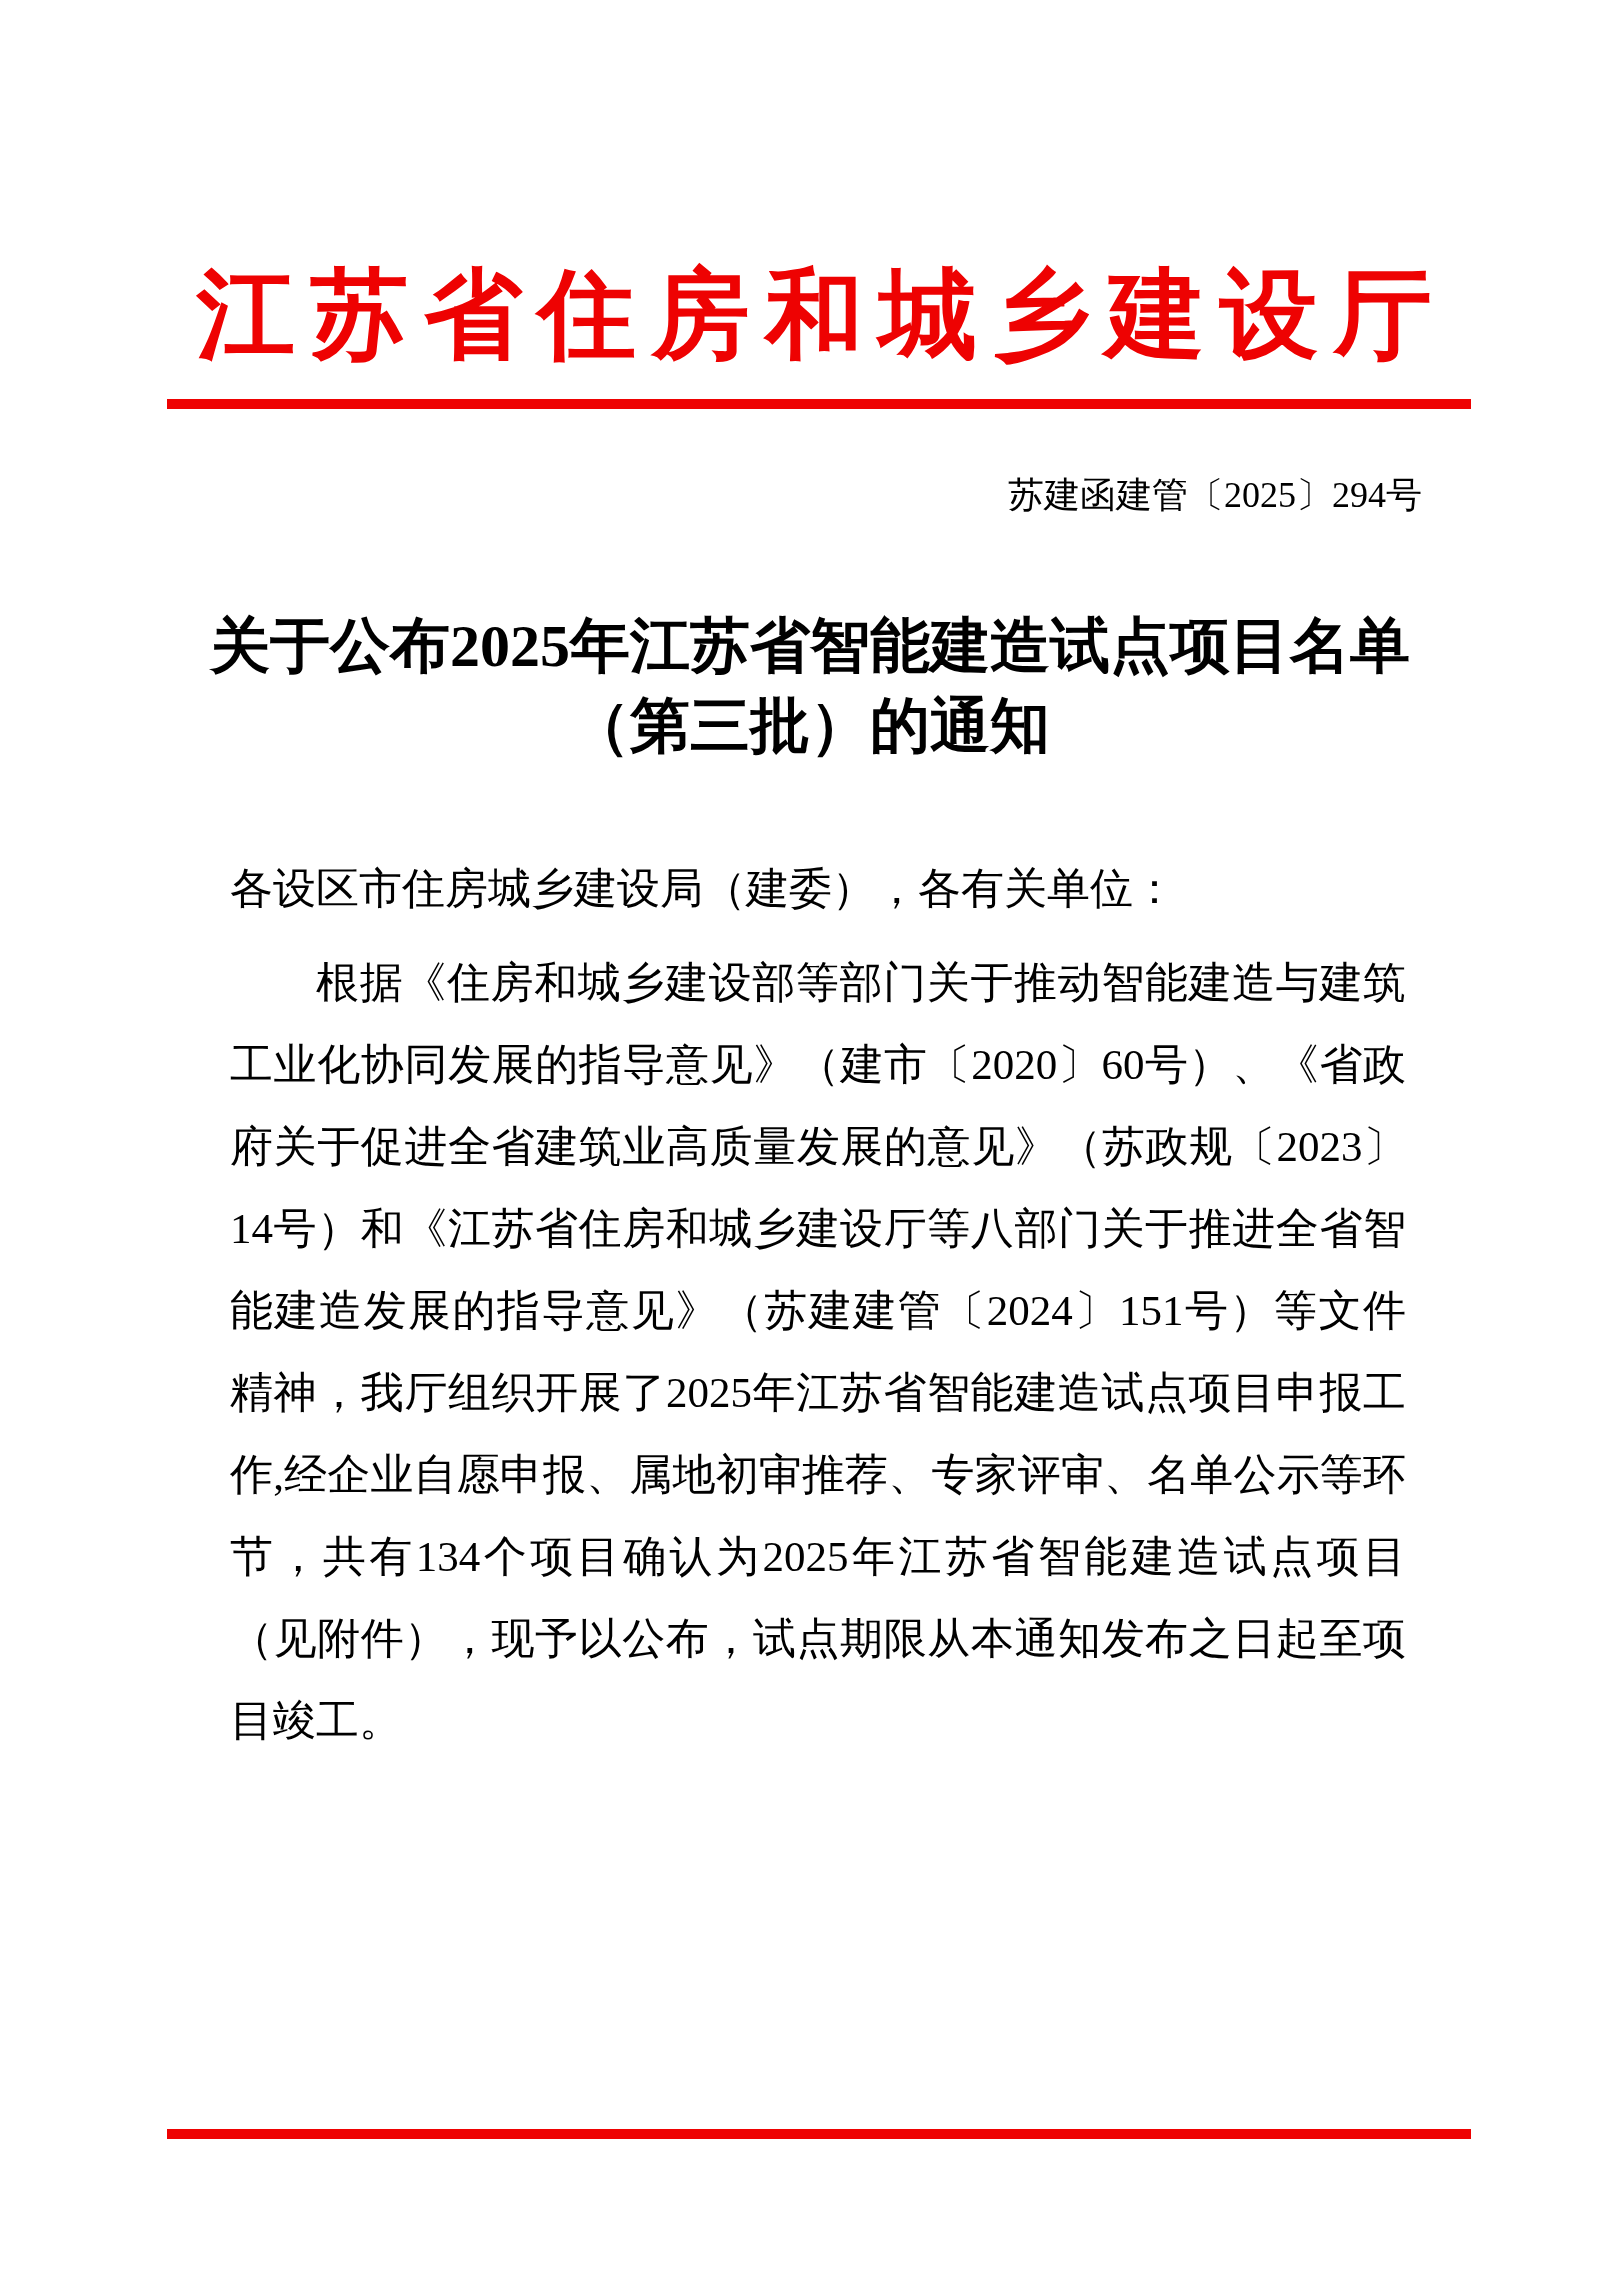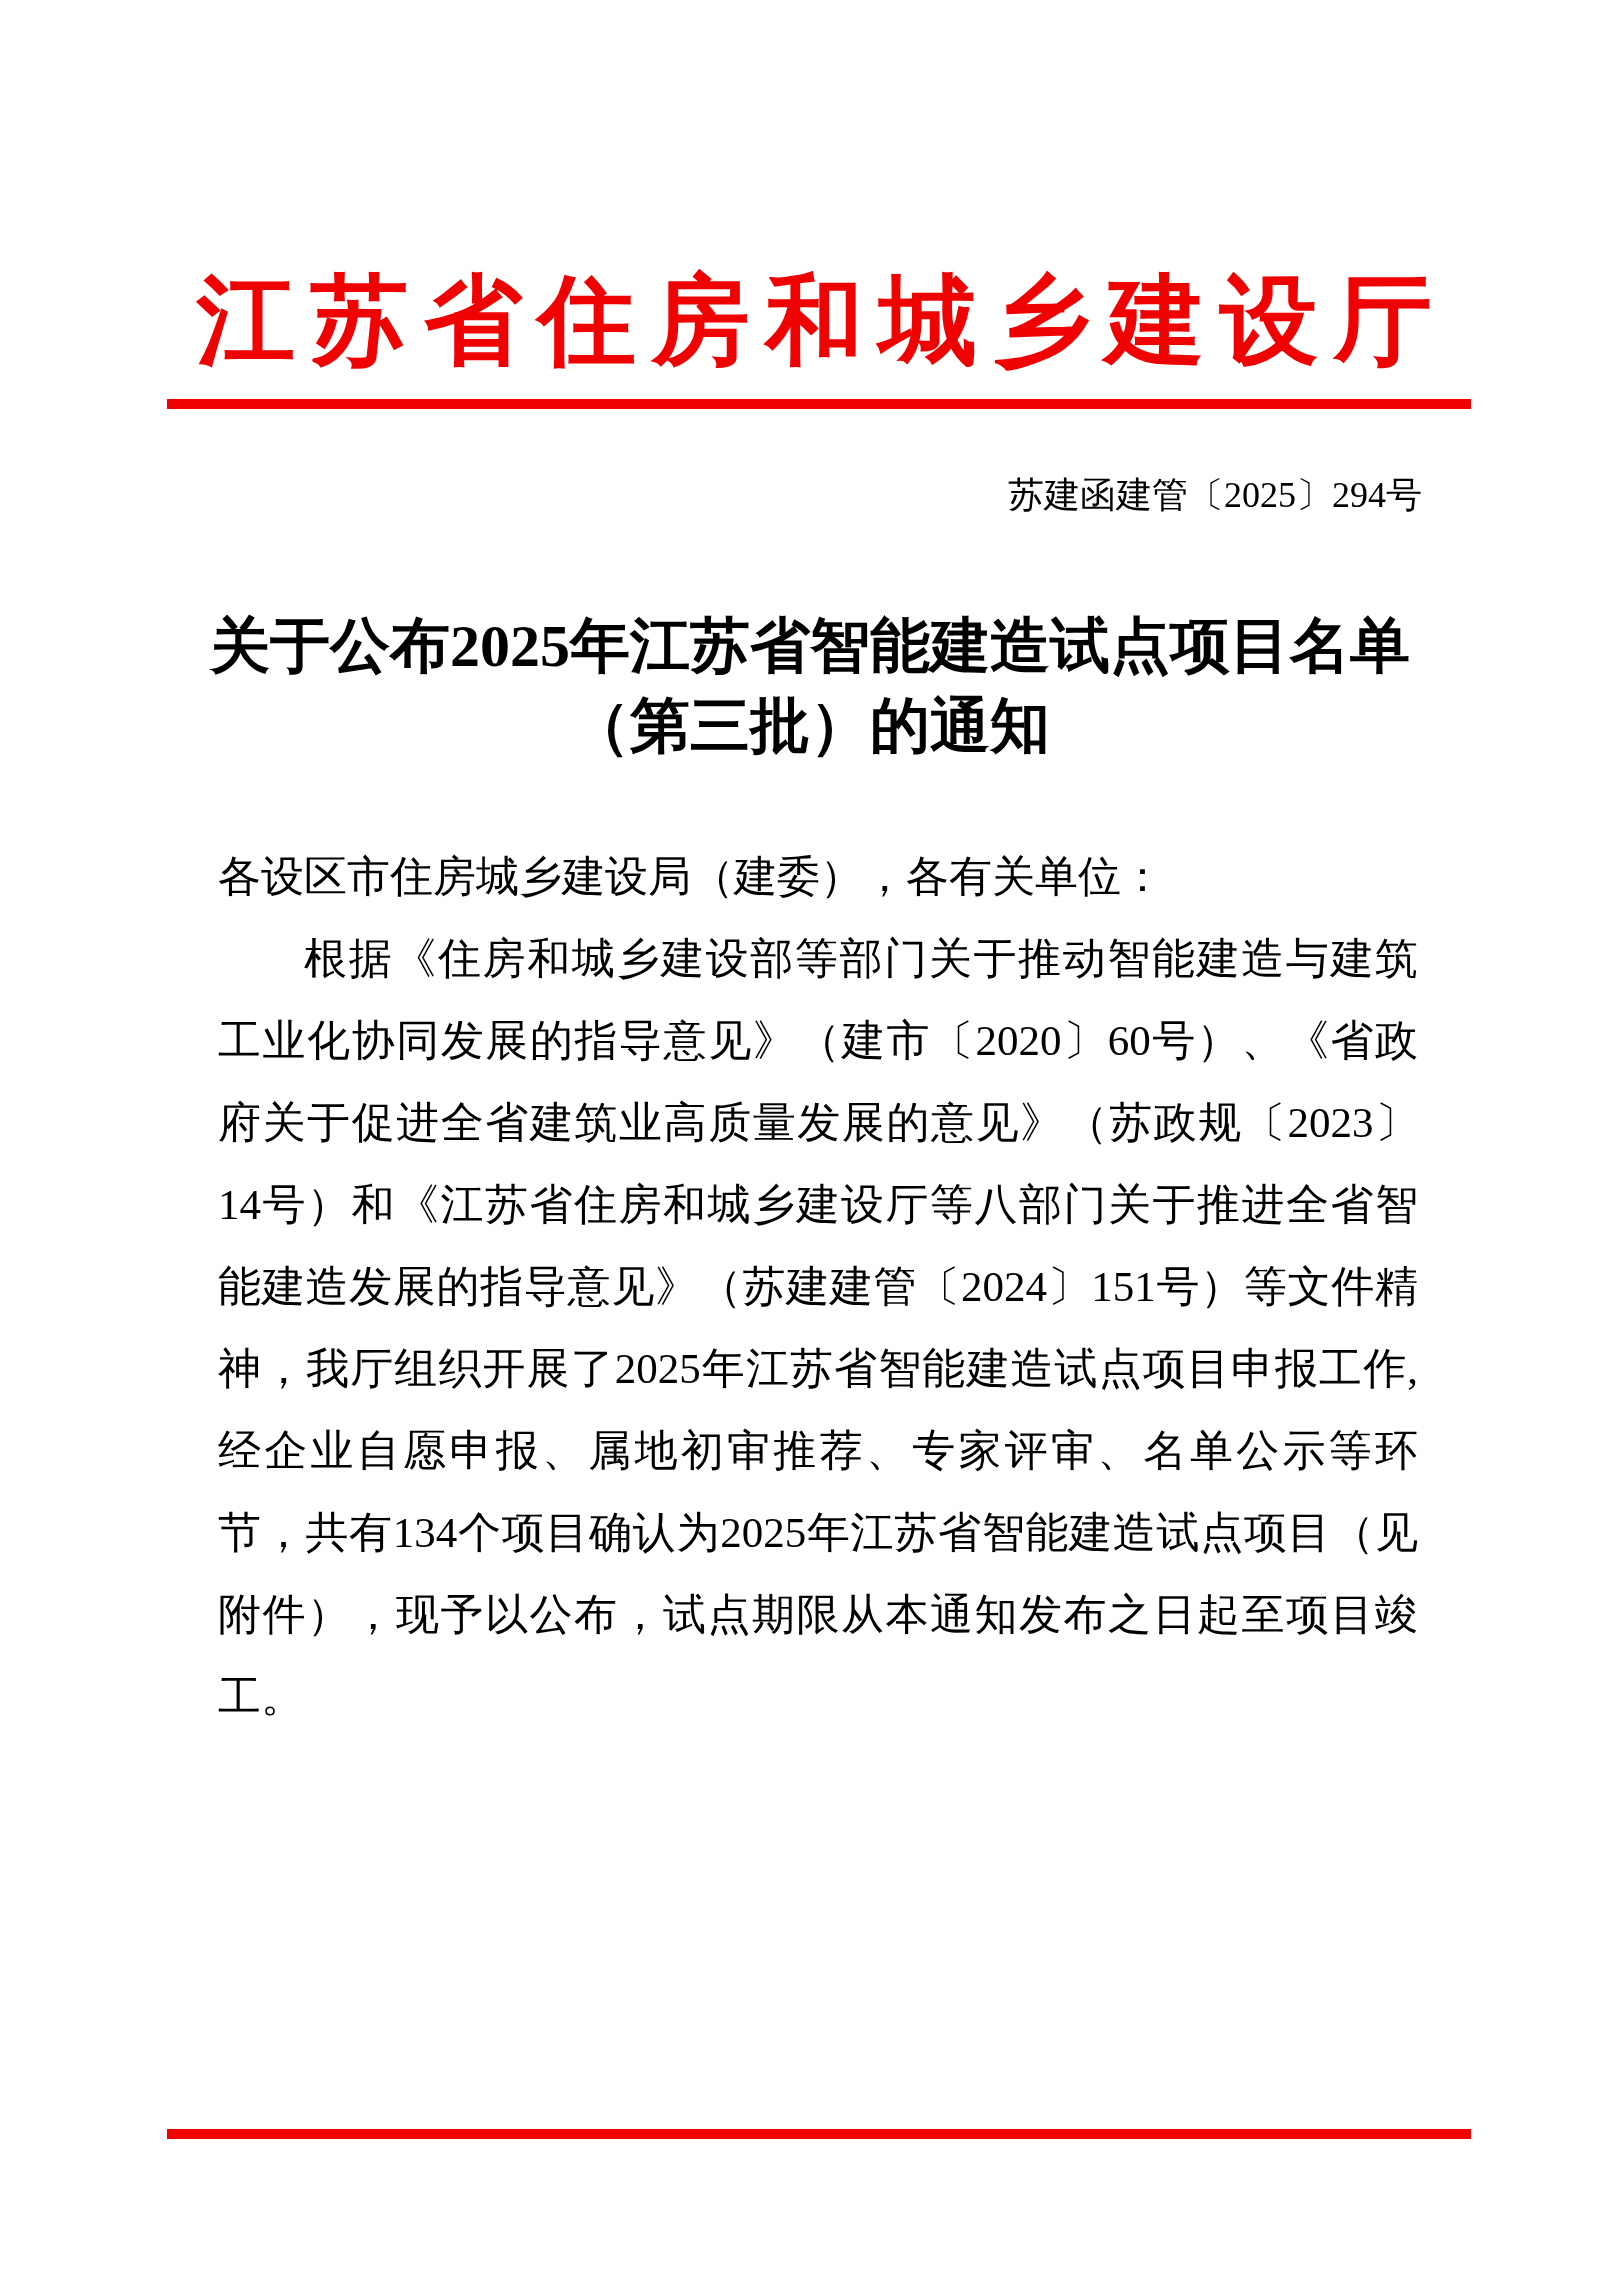--- a/index.html
+++ b/index.html
@@ -21,20 +21,21 @@
     left: 0;
     width: 100%;
     text-align: center;
     color: var(--accent);
     font-size: 98px;
     font-weight: bold;
     letter-spacing: 15.7px;
     padding-left: 23px; 
     line-height: 129px;
     white-space: nowrap;
+    font-family: Liberation Mono, monospace;
   }
   .rule {
     position: absolute;
     left: 167px;
     width: 1304px;
     background: #ffffff;
     height: 2px; 
   }
   .rule-top {
     top: 399px;
@@ -70,21 +71,21 @@
   .body-text {
     position: absolute;
     top: 836px;
     left: 218px;
     width: 1200px;
     font-size: 43px;
     line-height: 82px;
     text-align: justify;
     text-justify: inter-character;
   }
-  .body-text p { margin: 0; }
+  .body-text p { margin: 12px; }
   .body-text p.indented { text-indent: 2em; }
 </style>
 </head>
 <body>
 
 <div class="page">
 
   <div class="letterhead">江苏省住房和城乡建设厅</div>
 
   <div class="rule rule-top"></div>

